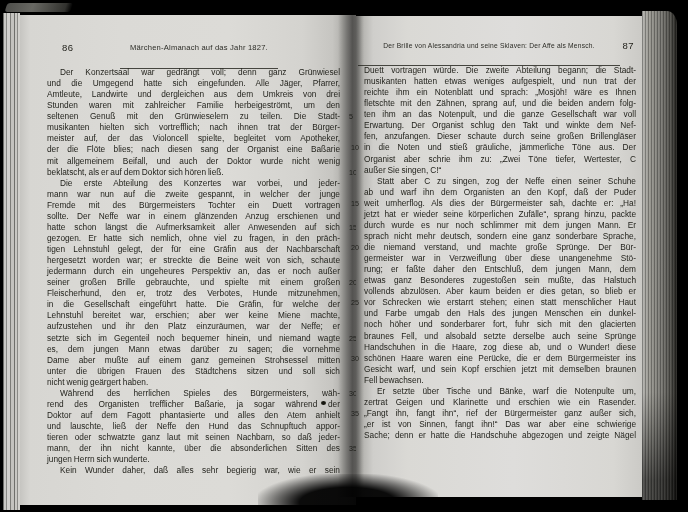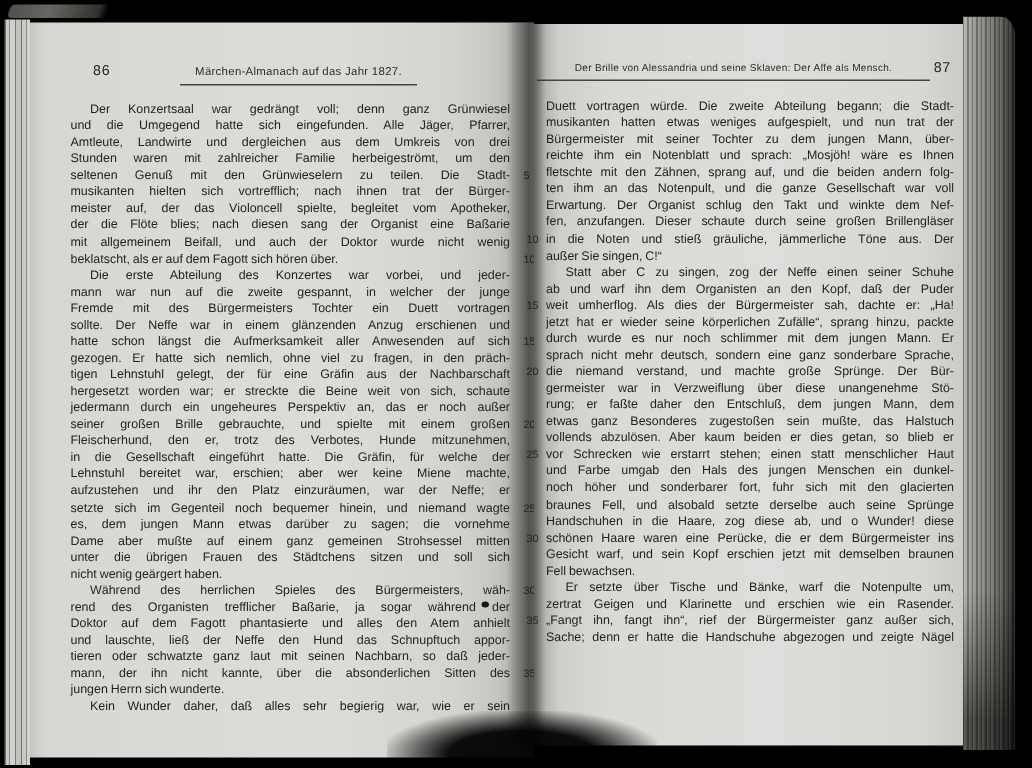--- a/index.html
+++ b/index.html
@@ -63,21 +63,21 @@
   .speck {
     position: absolute; left: 321px; top: 401px; width: 5px; height: 4px;
     background: #16160f; border-radius: 50%;
   }
   
   .pagenum { position: absolute; font-size: 9.5px; color: #23231d; letter-spacing: .5px; }
   .pagenum-left  { left: 42px; top: 27px; }
   .pagenum-right { right: 8px; top: 24px; }
   .running-head {
     position: absolute; display: inline-block; text-align: center;
-    color: #2c2c26; border-bottom: 1px solid #45453f; padding-bottom: 4px;
+    color: #2c2c26; border-bottom: 1px solid #45453f; padding-bottom: 16px;
     letter-spacing: .2px; white-space: nowrap; overflow: hidden;
   }
   .rh-left  { left: 100px; top: 28px; width: 158px; font-size: 7.6px; }
   .rh-right { left: 2px;   top: 26px; width: 262px; font-size: 6.7px; }
   
   .textblock { position: absolute; color: #24241e; }
   .tb-left  { left: 27px; top: 52px; width: 293px; }
   .tb-right { left: 8px;  top: 49px; width: 272px; }
   .line {
     position: relative; height: 11.07px; line-height: 11.07px; font-size: 8.3px;
@@ -106,21 +106,21 @@
     <div class="textblock tb-left" id="tb-left">
         <div class="line indent"><span>Der Konzertsaal war gedrängt voll; denn ganz Grünwiesel</span></div>
         <div class="line"><span>und die Umgegend hatte sich eingefunden. Alle Jäger, Pfarrer,</span></div>
         <div class="line"><span>Amtleute, Landwirte und dergleichen aus dem Umkreis von drei</span></div>
         <div class="line"><span>Stunden waren mit zahlreicher Familie herbeigeströmt, um den</span></div>
         <div class="line"><span>seltenen Genuß mit den Grünwieselern zu teilen. Die Stadt-</span><span class="lnum">5</span></div>
         <div class="line"><span>musikanten hielten sich vortrefflich; nach ihnen trat der Bürger-</span></div>
         <div class="line"><span>meister auf, der das Violoncell spielte, begleitet vom Apotheker,</span></div>
         <div class="line"><span>der die Flöte blies; nach diesen sang der Organist eine Baßarie</span></div>
         <div class="line"><span>mit allgemeinem Beifall, und auch der Doktor wurde nicht wenig</span></div>
-        <div class="line endline"><span>beklatscht, als er auf dem Fagott sich hören über.</span><span class="lnum">10</span></div>
+        <div class="line endline"><span>beklatscht, als er auf dem Doktor sich hören ließ.</span><span class="lnum">10</span></div>
         <div class="line indent"><span>Die erste Abteilung des Konzertes war vorbei, und jeder-</span></div>
         <div class="line"><span>mann war nun auf die zweite gespannt, in welcher der junge</span></div>
         <div class="line"><span>Fremde mit des Bürgermeisters Tochter ein Duett vortragen</span></div>
         <div class="line"><span>sollte. Der Neffe war in einem glänzenden Anzug erschienen und</span></div>
         <div class="line"><span>hatte schon längst die Aufmerksamkeit aller Anwesenden auf sich</span><span class="lnum">15</span></div>
         <div class="line"><span>gezogen. Er hatte sich nemlich, ohne viel zu fragen, in den präch-</span></div>
         <div class="line"><span>tigen Lehnstuhl gelegt, der für eine Gräfin aus der Nachbarschaft</span></div>
         <div class="line"><span>hergesetzt worden war; er streckte die Beine weit von sich, schaute</span></div>
         <div class="line"><span>jedermann durch ein ungeheures Perspektiv an, das er noch außer</span></div>
         <div class="line"><span>seiner großen Brille gebrauchte, und spielte mit einem großen</span><span class="lnum">20</span></div>
@@ -143,27 +143,27 @@
         <div class="line indent"><span>Kein Wunder daher, daß alles sehr begierig war, wie er sein</span></div>
       </div>
   </div>
 
   <div class="page-right">
     <span class="running-head rh-right">Der Brille von Alessandria und seine Sklaven: Der Affe als Mensch.</span>
     <span class="pagenum pagenum-right">87</span>
     <div class="textblock tb-right" id="tb-right">
         <div class="line"><span>Duett vortragen würde. Die zweite Abteilung begann; die Stadt-</span></div>
         <div class="line"><span>musikanten hatten etwas weniges aufgespielt, und nun trat der</span></div>
-        <div class="line"><span>Bürgermeister mit seiner Tochter zu dem jungen Mann, über-</span></div>
         <div class="line"><span>reichte ihm ein Notenblatt und sprach: „Mosjöh! wäre es Ihnen</span></div>
         <div class="line"><span>fletschte mit den Zähnen, sprang auf, und die beiden andern folg-</span></div>
         <div class="line"><span>ten ihm an das Notenpult, und die ganze Gesellschaft war voll</span></div>
         <div class="line"><span>Erwartung. Der Organist schlug den Takt und winkte dem Nef-</span></div>
         <div class="line"><span>fen, anzufangen. Dieser schaute durch seine großen Brillengläser</span></div>
         <div class="line"><span>in die Noten und stieß gräuliche, jämmerliche Töne aus. Der</span><span class="lnum">10</span></div>
+        <div class="line"><span>Organist aber schrie ihm zu: „Zwei Töne tiefer, Wertester, C</span></div>
         <div class="line endline"><span>außer Sie singen, C!“</span></div>
         <div class="line indent"><span>Statt aber C zu singen, zog der Neffe einen seiner Schuhe</span></div>
         <div class="line"><span>ab und warf ihn dem Organisten an den Kopf, daß der Puder</span></div>
         <div class="line"><span>weit umherflog. Als dies der Bürgermeister sah, dachte er: „Ha!</span><span class="lnum">15</span></div>
         <div class="line"><span>jetzt hat er wieder seine körperlichen Zufälle“, sprang hinzu, packte</span></div>
         <div class="line"><span>durch wurde es nur noch schlimmer mit dem jungen Mann. Er</span></div>
         <div class="line"><span>sprach nicht mehr deutsch, sondern eine ganz sonderbare Sprache,</span></div>
         <div class="line"><span>die niemand verstand, und machte große Sprünge. Der Bür-</span><span class="lnum">20</span></div>
         <div class="line"><span>germeister war in Verzweiflung über diese unangenehme Stö-</span></div>
         <div class="line"><span>rung; er faßte daher den Entschluß, dem jungen Mann, dem</span></div>
@@ -173,20 +173,21 @@
         <div class="line"><span>und Farbe umgab den Hals des jungen Menschen ein dunkel-</span></div>
         <div class="line"><span>noch höher und sonderbarer fort, fuhr sich mit den glacierten</span></div>
         <div class="line"><span>braunes Fell, und alsobald setzte derselbe auch seine Sprünge</span></div>
         <div class="line"><span>Handschuhen in die Haare, zog diese ab, und o Wunder! diese</span></div>
         <div class="line"><span>schönen Haare waren eine Perücke, die er dem Bürgermeister ins</span><span class="lnum">30</span></div>
         <div class="line"><span>Gesicht warf, und sein Kopf erschien jetzt mit demselben braunen</span></div>
         <div class="line endline"><span>Fell bewachsen.</span></div>
         <div class="line indent"><span>Er setzte über Tische und Bänke, warf die Notenpulte um,</span></div>
         <div class="line"><span>zertrat Geigen und Klarinette und erschien wie ein Rasender.</span></div>
         <div class="line"><span>„Fangt ihn, fangt ihn“, rief der Bürgermeister ganz außer sich,</span><span class="lnum">35</span></div>
+        <div class="line"><span>„er ist von Sinnen, fangt ihn!“ Das war aber eine schwierige</span></div>
         <div class="line"><span>Sache; denn er hatte die Handschuhe abgezogen und zeigte Nägel</span></div>
       </div>
   </div>
 
   <div class="gutter-shadow"></div>
   <div class="fore-edge"></div>
   <div class="bottom-shadow"></div>
   <div class="speck"></div>
 </div>
 

